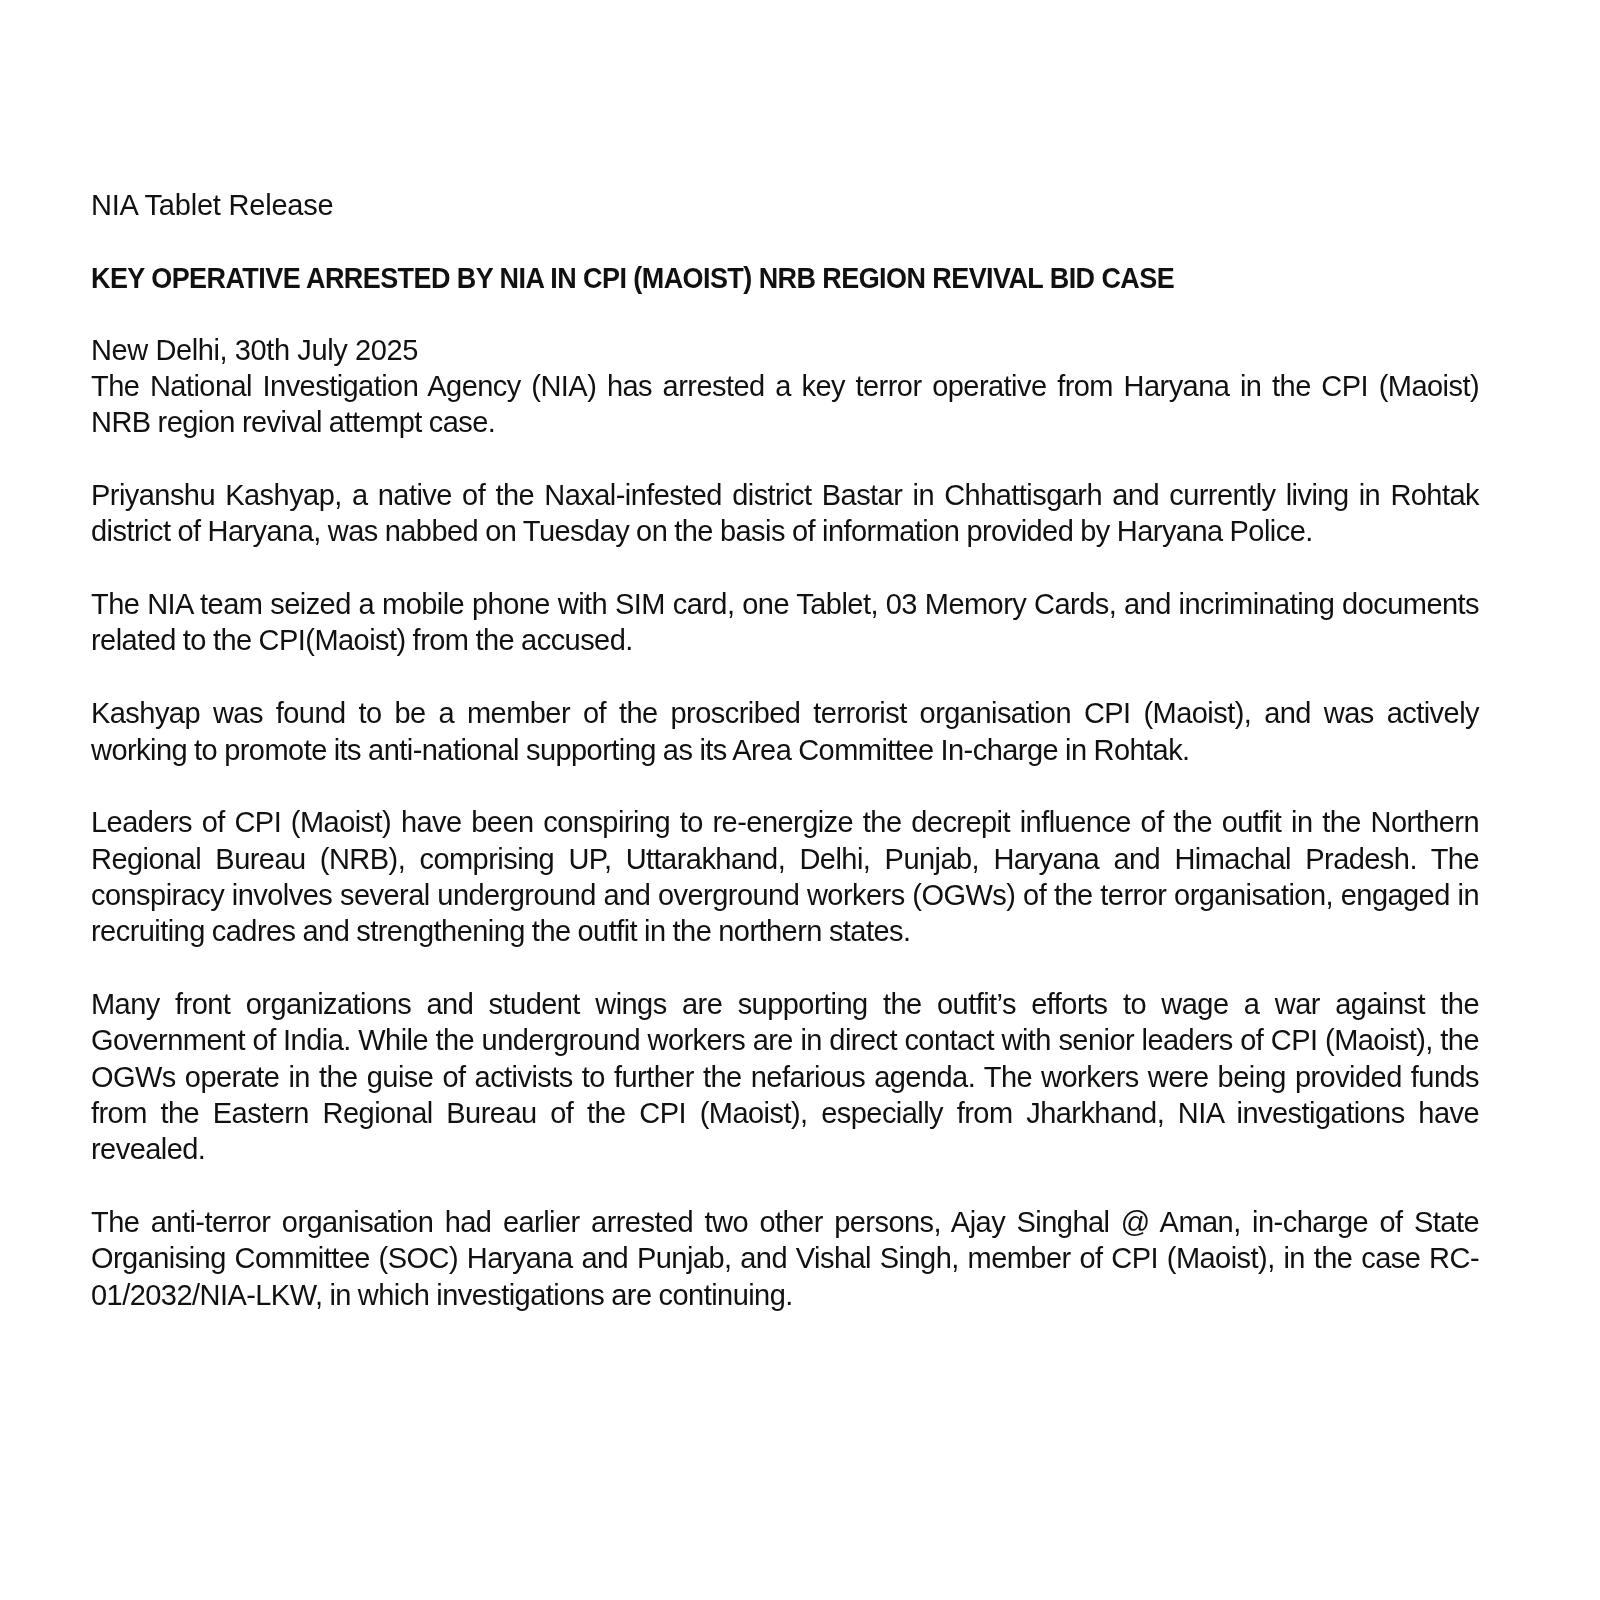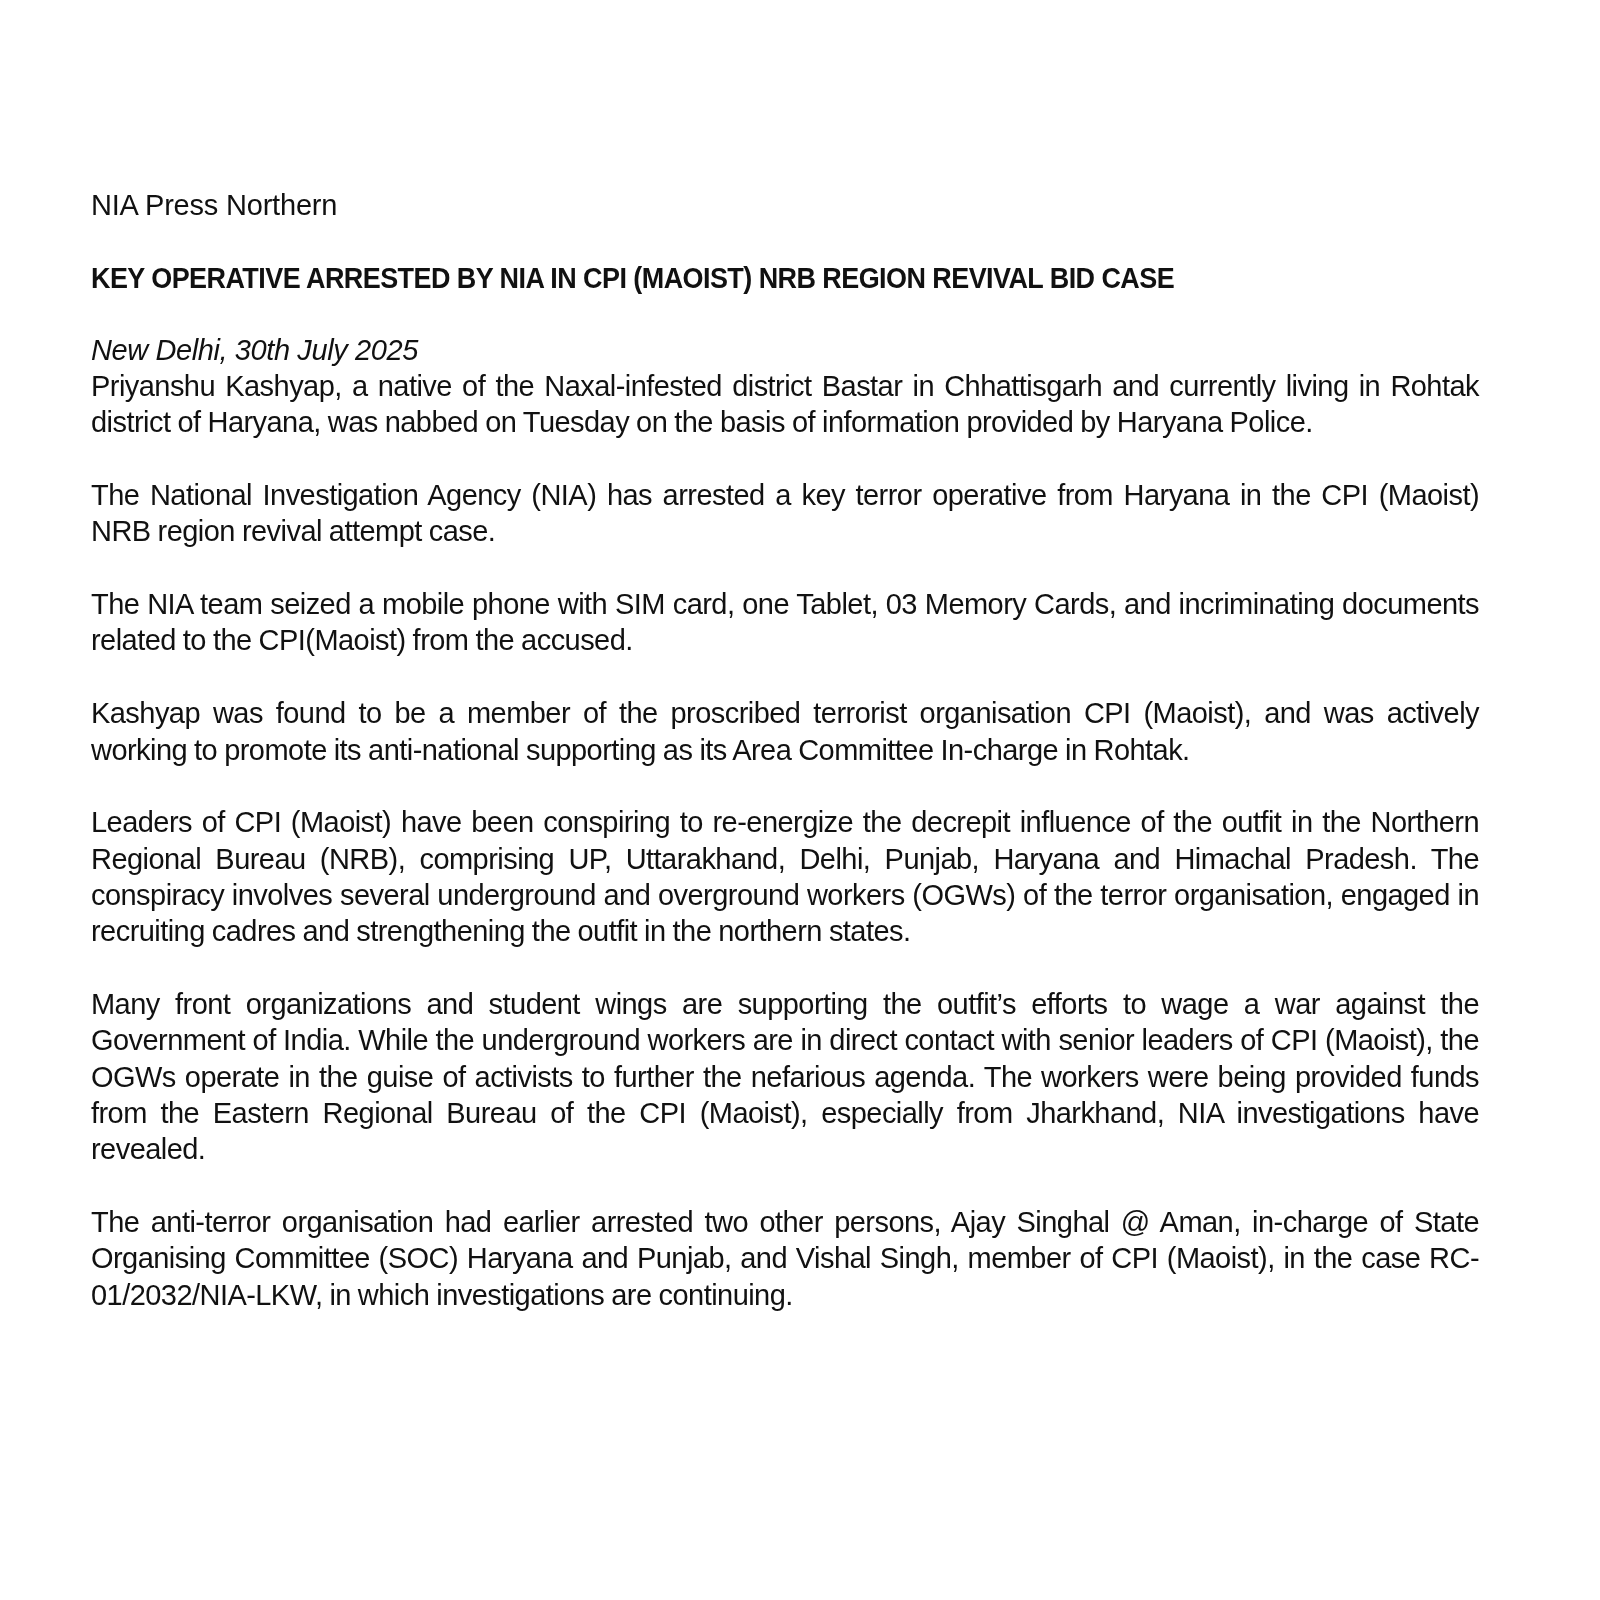--- a/index.html
+++ b/index.html
@@ -35,41 +35,40 @@
       letter-spacing: -0.6px;
       transform: scaleX(0.93);
       transform-origin: left center;
       white-space: nowrap;
     }
     .dateline {
       font-size: 29px;
       line-height: 36px;
       margin: 36px 0 0 0;
       letter-spacing: -0.4px;
-      font-style: italic;
     }
     .para {
       font-size: 29px;
       line-height: 36.3px;
       margin: 0 0 36.5px 0;
       text-align: justify;
       letter-spacing: -0.55px;
       word-spacing: -0.5px;
     }
     .para.first {
       margin-top: 0;
     }
   </style>
 </head>
 <body>
 
 <div class="page">
-  <p class="doc-label">NIA Press Northern</p>
+  <p class="doc-label">NIA Tablet Release</p>
   <h1 class="headline">KEY OPERATIVE ARRESTED BY NIA IN CPI (MAOIST) NRB REGION REVIVAL BID CASE</h1>
   <p class="dateline">New Delhi, 30th July 2025</p>
+  <p class="para first">The National Investigation Agency (NIA) has arrested a key terror operative from Haryana in the CPI (Maoist) NRB region revival attempt case.</p>
   <p class="para">Priyanshu Kashyap, a native of the Naxal-infested district Bastar in Chhattisgarh and currently living in Rohtak district of Haryana, was nabbed on Tuesday on the basis of information provided by Haryana Police.</p>
-  <p class="para first">The National Investigation Agency (NIA) has arrested a key terror operative from Haryana in the CPI (Maoist) NRB region revival attempt case.</p>
   <p class="para">The NIA team seized a mobile phone with SIM card, one Tablet, 03 Memory Cards, and incriminating documents related to the CPI(Maoist) from the accused.</p>
   <p class="para">Kashyap was found to be a member of the proscribed terrorist organisation CPI (Maoist), and was actively working to promote its anti-national supporting as its Area Committee In-charge in Rohtak.</p>
   <p class="para">Leaders of CPI (Maoist) have been conspiring to re-energize the decrepit influence of the outfit in the Northern Regional Bureau (NRB), comprising UP, Uttarakhand, Delhi, Punjab, Haryana and Himachal Pradesh. The conspiracy involves several underground and overground workers (OGWs) of the terror organisation, engaged in  recruiting cadres and strengthening the outfit in the northern states.</p>
   <p class="para">Many front organizations and student wings are supporting the outfit’s efforts to wage a war against the Government of India. While the underground workers are in direct contact with senior leaders of CPI (Maoist), the OGWs operate in the guise of activists to further the nefarious agenda. The workers were being provided funds from the Eastern Regional Bureau of the CPI (Maoist), especially from Jharkhand, NIA investigations have revealed.</p>
   <p class="para">The anti-terror organisation had earlier arrested two other persons, Ajay Singhal @ Aman, in-charge of State Organising Committee (SOC) Haryana and Punjab, and Vishal Singh, member of CPI (Maoist), in the case RC-01/2032/NIA-LKW, in which investigations are continuing.</p>
 </div>
 
 </body></html>

